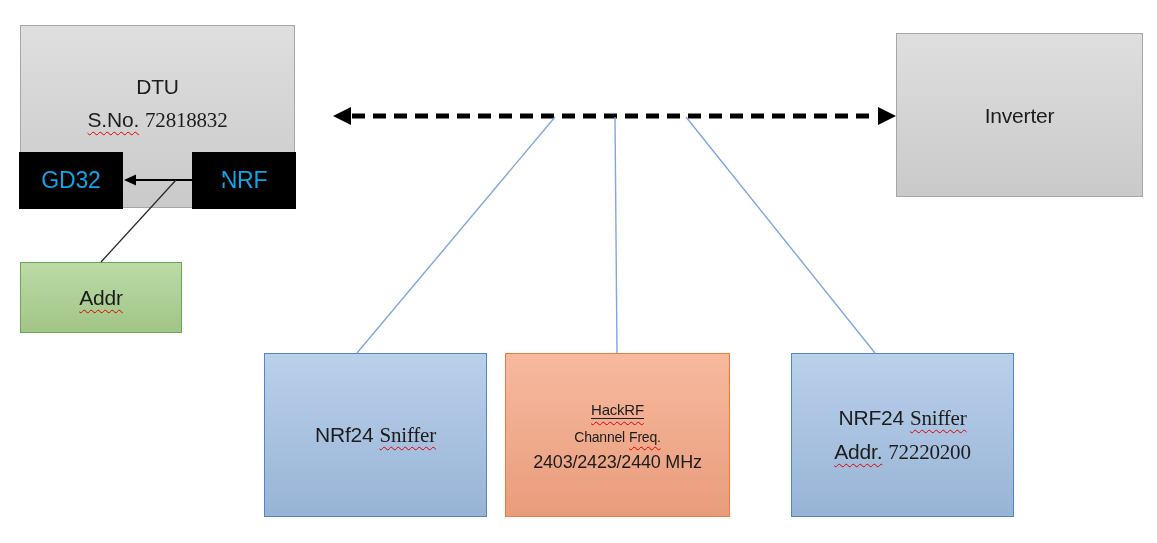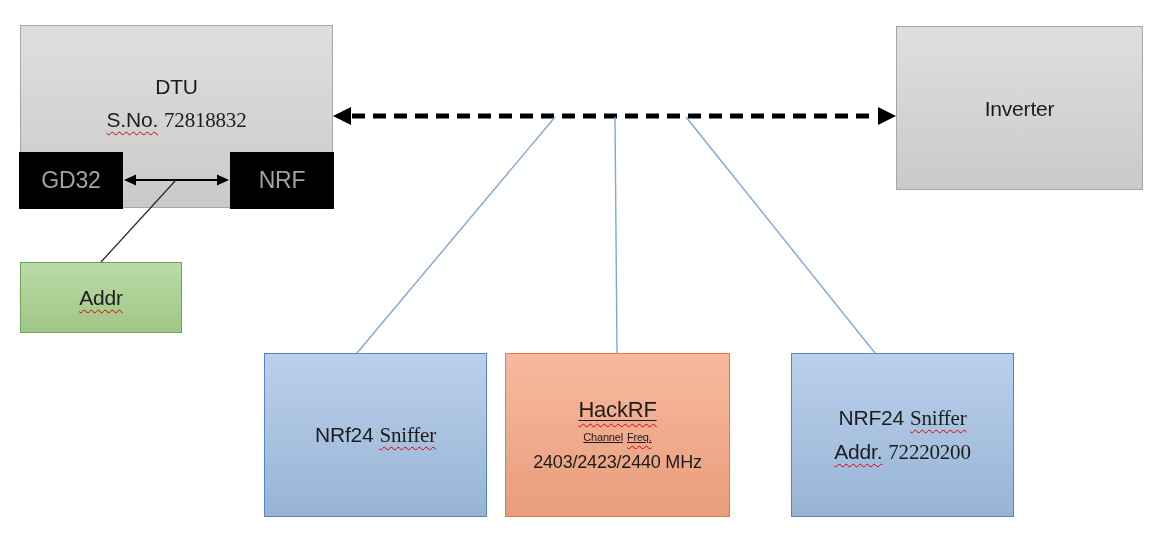--- a/index.html
+++ b/index.html
@@ -15,53 +15,53 @@
   html,body{margin:0;padding:0;}
   body{background:#fff;font-family:"Liberation Sans",sans-serif;color:var(--text);}
   .canvas{position:relative;width:1157px;height:543px;background:var(--canvas-bg);overflow:hidden;}
 
   .box{position:absolute;box-sizing:border-box;display:flex;flex-direction:column;
        align-items:center;justify-content:center;text-align:center;z-index:1;
        letter-spacing:-0.2px;}
   .tline{line-height:33px;font-size:21px;white-space:nowrap;}
   .pair > span + span{margin-left:6px;font-family:Liberation Serif, serif;}
 
-  .dtu{left:20px;top:25px;width:313px;height:183px;
+  .dtu{left:20px;top:25px;width:275px;height:183px;
        background:var(--gray-fill);
        background-image:linear-gradient(rgba(255,255,255,.28),rgba(0,0,0,.04));
        border:1.6px solid var(--gray-border);}
   .dtu .text-block{margin-bottom:26px;}
-  .chip{position:absolute;box-sizing:border-box;background:var(--black-fill);color:#a3a3a3;
+  .chip{position:absolute;box-sizing:border-box;background:var(--black-fill);color:#0ea5e9;
         width:104px;height:57px;display:flex;align-items:center;justify-content:center;
         font-size:23px;bottom:-2px;z-index:2;}
   .chip.gd32{left:-2px;}
   .chip.nrf{right:-2px;}
 
-  .inverter{left:896px;top:26px;width:247px;height:164px;
+  .inverter{left:896px;top:33px;width:247px;height:164px;
        background:var(--gray-fill);
        background-image:linear-gradient(rgba(255,255,255,.28),rgba(0,0,0,.04));
        border:1.6px solid var(--gray-border);}
 
   .logic{left:20px;top:262px;width:162px;height:71px;
        background:var(--green-fill);
        background-image:linear-gradient(rgba(255,255,255,.22),rgba(0,0,0,.05));
        border:1.6px solid var(--green-border);}
 
   .bluebox{background:var(--blue-fill);
        background-image:linear-gradient(rgba(255,255,255,.25),rgba(0,0,0,.07));
        border:1.6px solid var(--blue-border);margin-left:24px;}
   .sniffer-left{left:240px;top:353px;width:223px;height:164px;}
   .sniffer-right{left:767px;top:353px;width:223px;height:164px;}
 
   .hackrf{left:505px;top:353px;width:225px;height:164px;
        background:var(--orange-fill);
        background-image:linear-gradient(rgba(255,255,255,.22),rgba(0,0,0,.05));
        border:1.6px solid var(--orange-border);}
-  .hackrf .title{font-size:22px;line-height:30px;}
-  .hackrf .channel{font-size:11px;line-height:25px;text-decoration:underline;}
+  .hackrf .title{font-size:15px;line-height:30px;}
+  .hackrf .channel{font-size:14px;line-height:25px;}
   .hackrf .channel > span + span{margin-left:4px;}
   .hackrf .mhz{font-size:18px;line-height:25px;white-space:nowrap;}
 
   .squig{text-decoration-line:underline;text-decoration-style:wavy;
          text-decoration-color:var(--squiggle-red);text-decoration-thickness:1.1px;
          text-underline-offset:4px;}
   .u-black{text-decoration-line:underline;text-decoration-style:solid;
          text-decoration-color:var(--text);text-decoration-thickness:1.4px;
          text-underline-offset:3px;}
   .u-black .squig{text-underline-offset:6px;}

